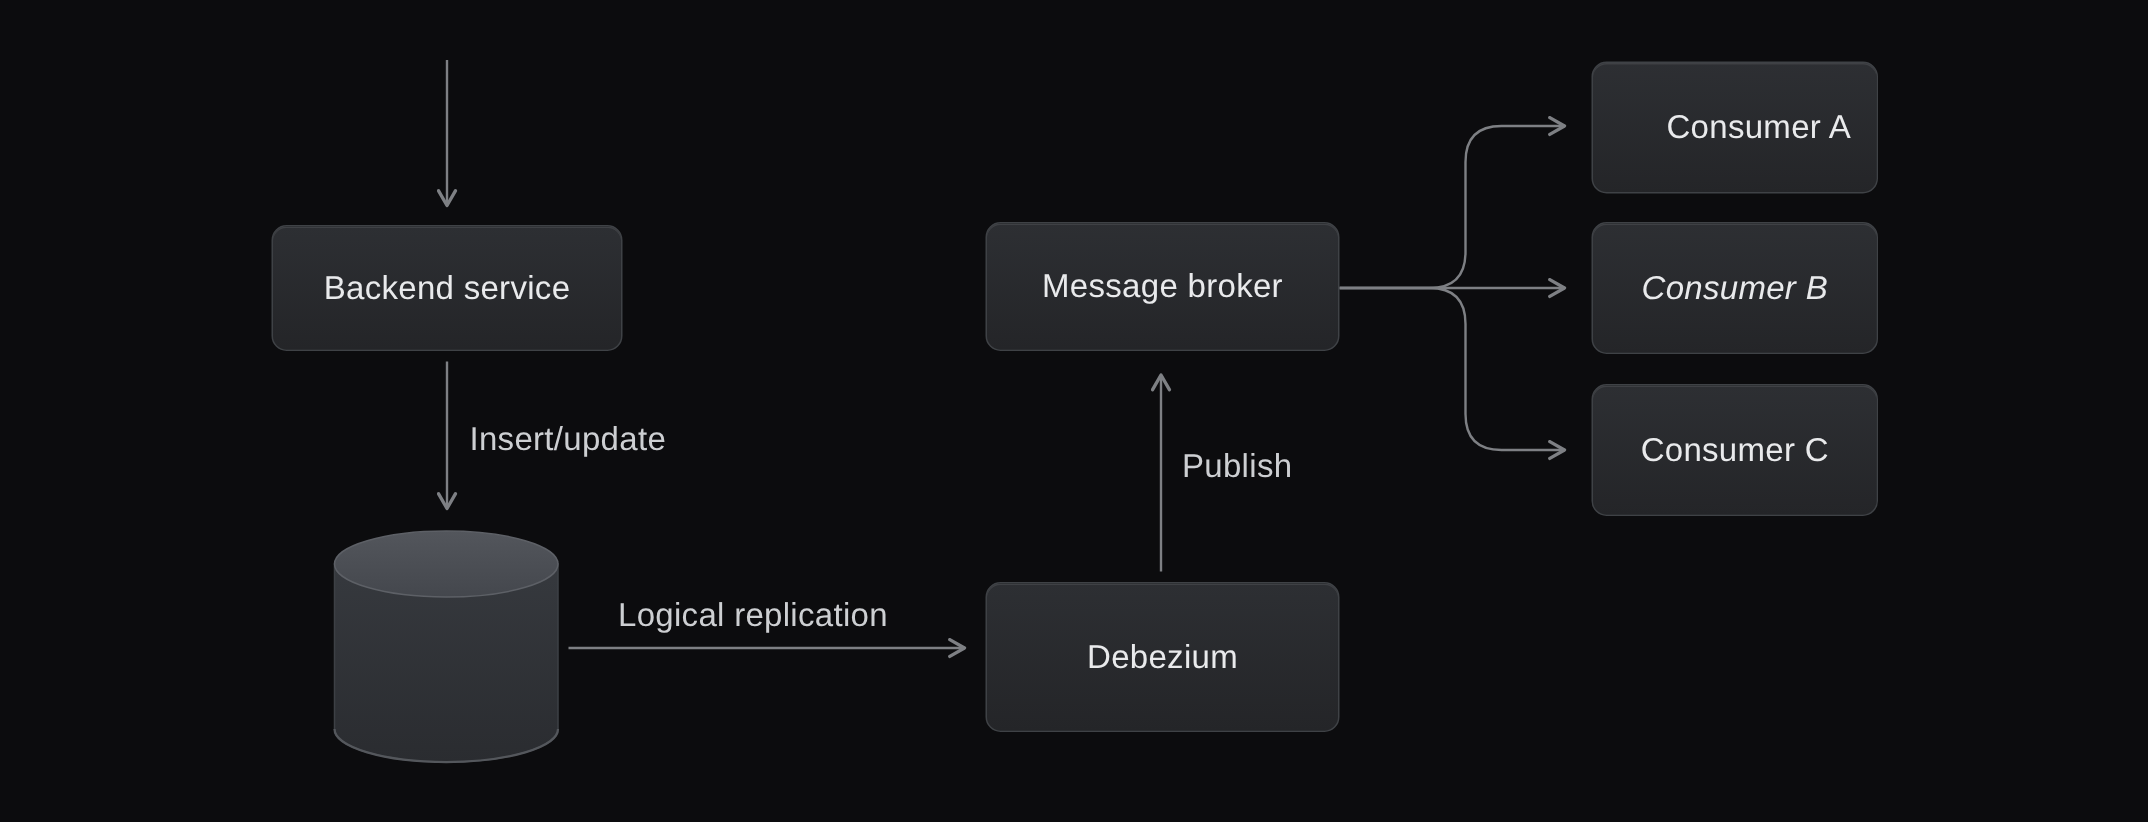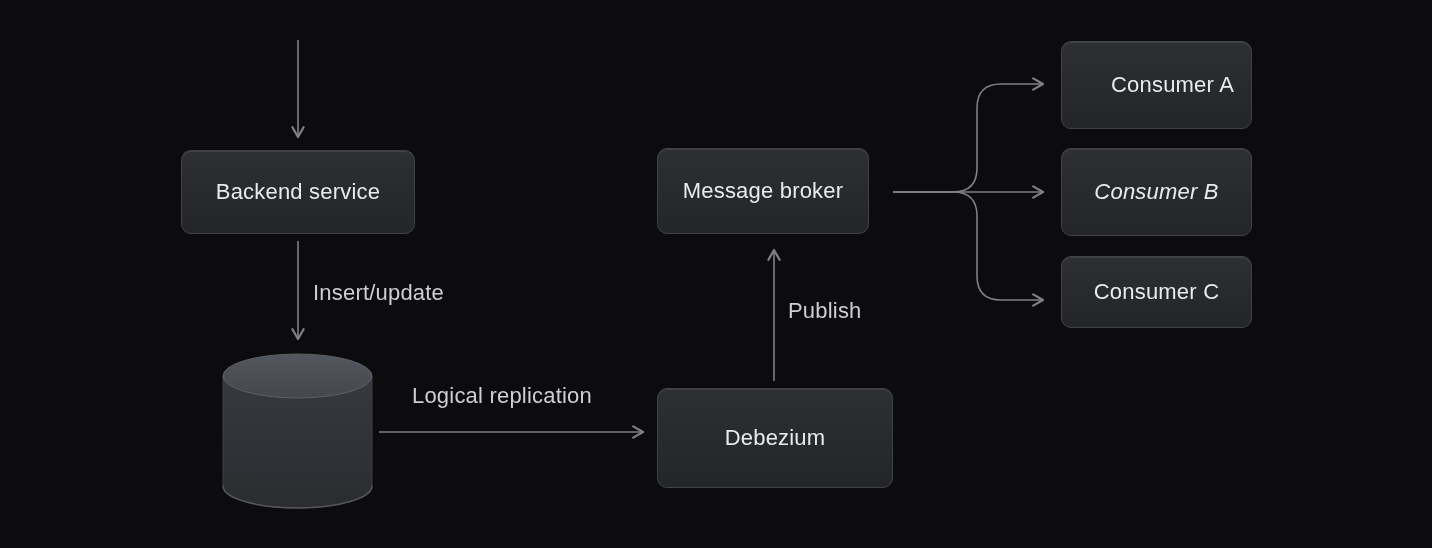--- a/index.html
+++ b/index.html
@@ -31,34 +31,34 @@
     border-radius: 10px;
     border: 1px solid #3f4246;
     background: linear-gradient(180deg, #2d2f33 0%, #242528 100%);
     box-shadow: inset 0 1px 0 rgba(255,255,255,0.09);
     color: #e9eaec;
     font-size: 22px;
     letter-spacing: 0.2px;
     white-space: nowrap;
   }
   .node-backend   { left: 181px;  top: 150px; width: 234px; height: 84px; }
-  .node-broker    { left: 657px;  top: 148px; width: 212px; height: 86px; }
+  .node-broker    { left: 657px;  top: 148px; width: 236px; height: 86px; }
   .node-debezium  { left: 657px;  top: 388px; width: 236px; height: 100px; }
   .node-consumer-a{ left: 1061px; top: 41px;  width: 191px; height: 88px; padding-left: 32px; }
   .node-consumer-b{ left: 1061px; top: 148px; width: 191px; height: 88px; font-style: italic; }
-  .node-consumer-c{ left: 1061px; top: 256px; width: 191px; height: 72px; }
+  .node-consumer-c{ left: 1061px; top: 256px; width: 191px; height: 88px; }
   .edge-label {
     position: absolute;
     color: #cdcfd2;
     font-size: 22px;
     letter-spacing: 0.2px;
     white-space: nowrap;
   }
   .label-insert   { left: 313px; top: 280px; }
-  .label-logical  { left: 412px; top: 383px; }
+  .label-logical  { left: 412px; top: 397px; }
   .label-publish  { left: 788px; top: 298px; }
 </style>
 </head>
 <body>
 
 <div class="canvas">
 
   <svg class="edges-layer" viewBox="0 0 1432 548" xmlns="http://www.w3.org/2000/svg">
     <defs>
       <marker id="arrow" markerUnits="userSpaceOnUse" markerWidth="14" markerHeight="14" viewBox="0 0 10 10" refX="8" refY="5" orient="auto">

